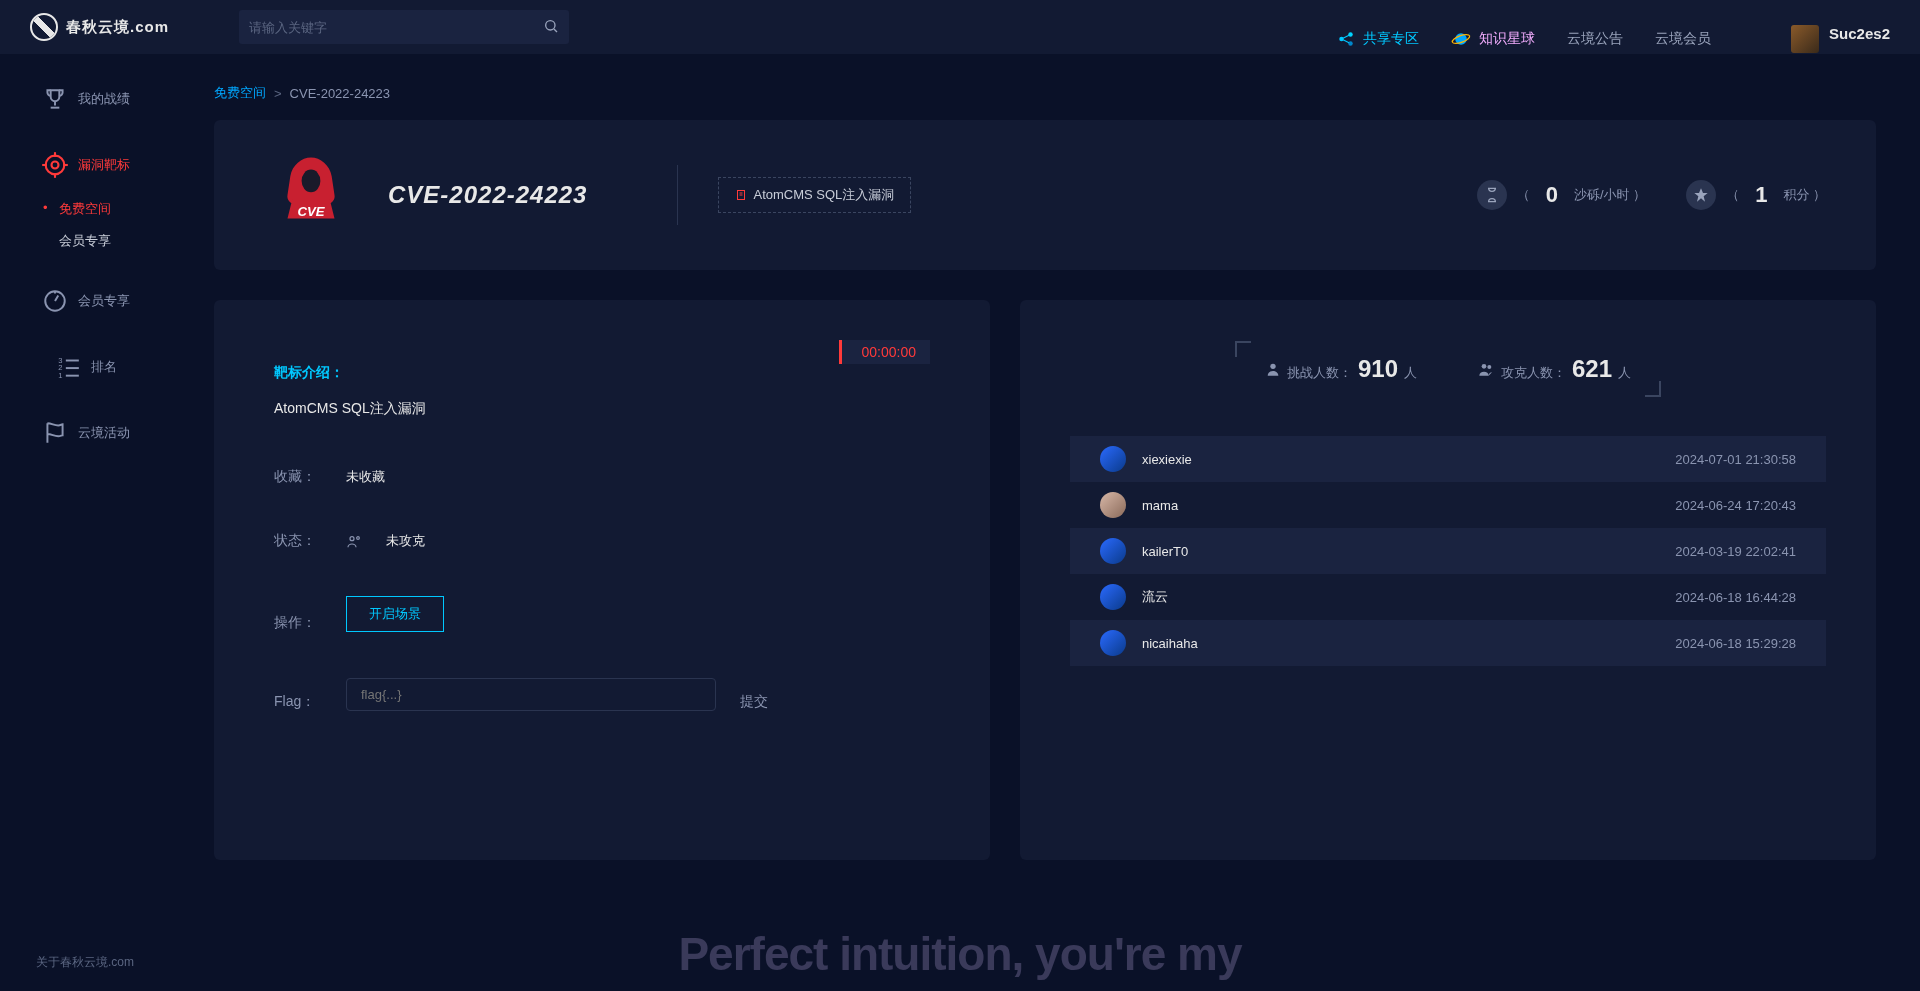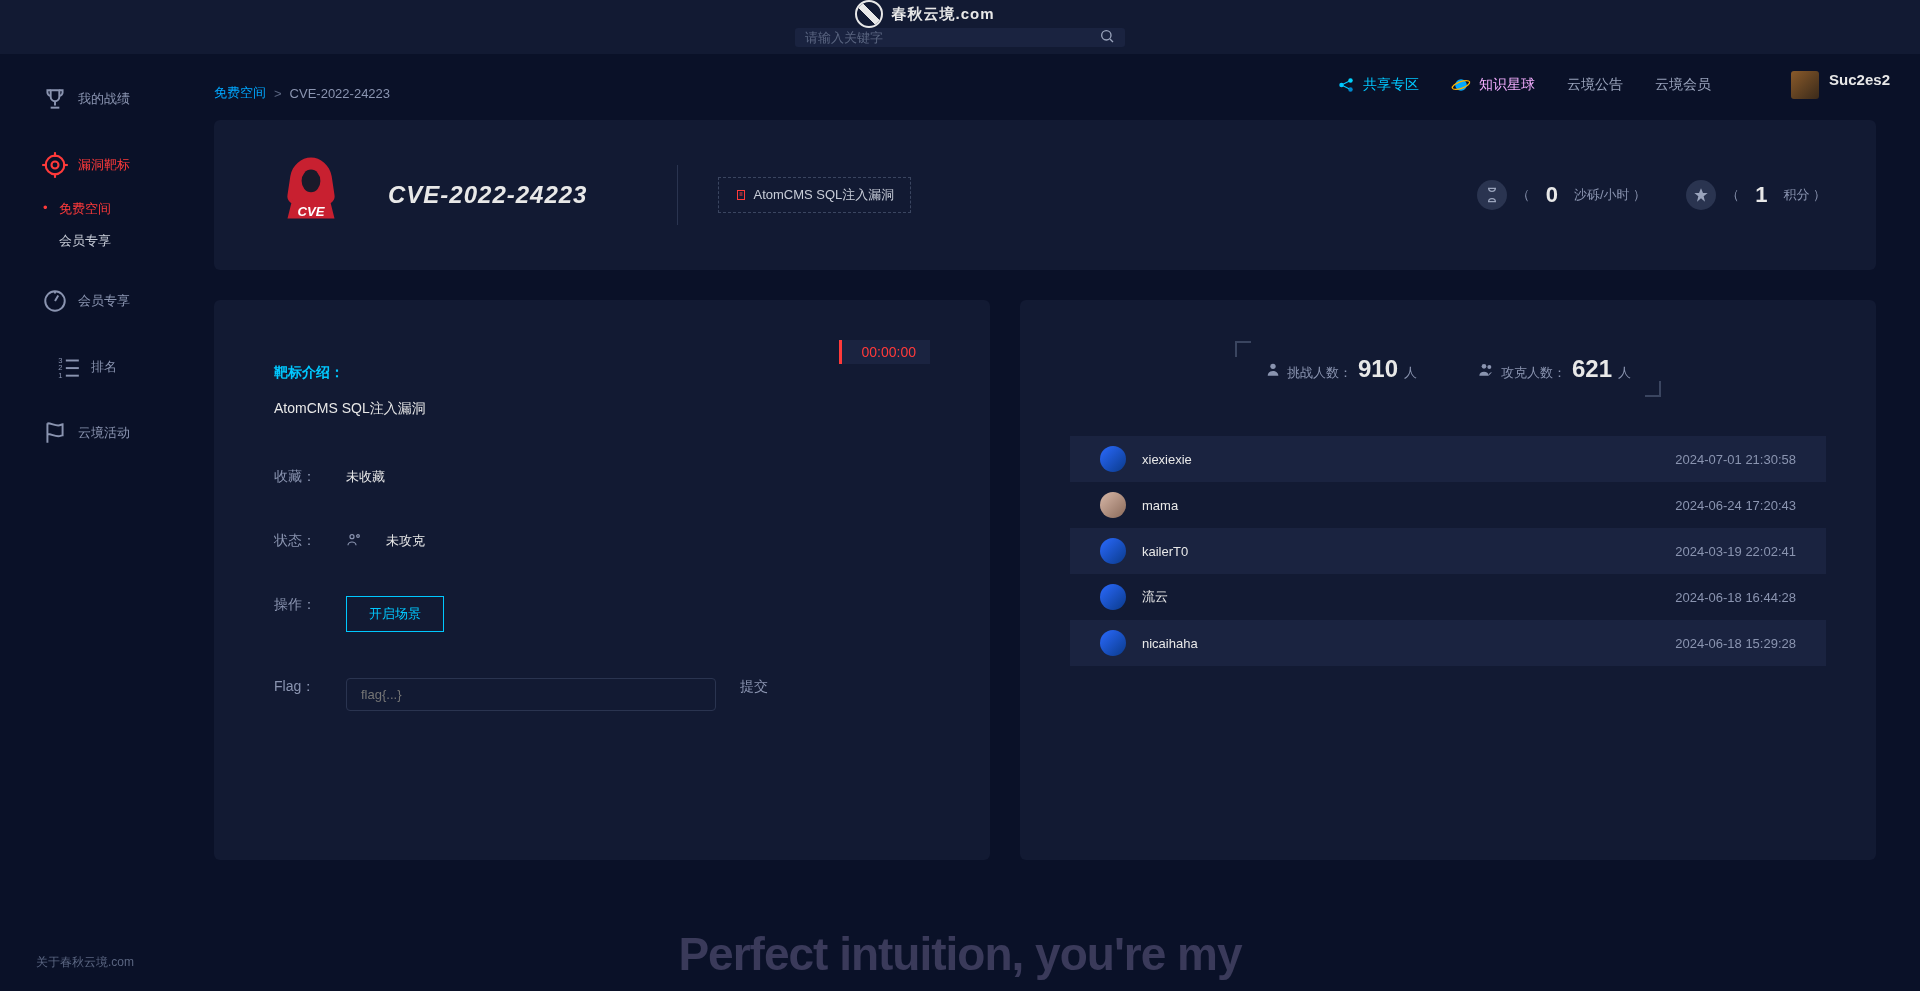--- a/index.html
+++ b/index.html
@@ -11,21 +11,20 @@
   width: 1920px;
   height: 991px;
   overflow: hidden;
 }
 .topbar {
   height: 54px;
   background: #121a33;
   display: flex;
   align-items: center;
   padding: 0 30px;
-  flex-direction: column;
 }
 .logo {
   display: flex;
   align-items: center;
   gap: 8px;
   margin-right: 70px;
 }
 .logo-icon {
   width: 28px;
   height: 28px;
@@ -144,21 +143,21 @@
 .stat-icon { width: 30px; height: 30px; background:#2a3450; border-radius: 50%; display:flex;align-items:center;justify-content:center;color:#9aa4bc;}
 .stat-item .num { color: #e8e8e8; font-size: 22px; font-weight: bold; margin: 0 6px;}
 .columns { display: flex; gap: 30px; }
 .left-card, .right-card { background: #121a33; border-radius: 6px; flex:1; min-height: 560px; }
 .left-card { padding: 40px 60px; flex: 1; max-width: 776px;}
 .right-card { padding: 40px 50px; flex: 1; }
 .timer-row { display: flex; justify-content: flex-end; }
 .timer { border-left: 3px solid #ff3a3a; background: #1a2340; padding: 4px 14px 4px 20px; color: #ff3a3a; font-size: 14px; }
 .intro-label { color: #00c8ff; font-size: 14px; font-weight: bold; margin-bottom: 18px; }
 .intro-text { color: #e8e8e8; font-size: 14px; margin-bottom: 50px;}
-.field-row { display: flex; align-items: flex-start; gap: 24px; margin-bottom: 46px; color:#8a94b0;}
+.field-row { display: flex; align-items: flex-end; gap: 24px; margin-bottom: 46px; color:#8a94b0;}
 .field-label { width: 48px; font-size: 14px; }
 .field-val { color: #e8e8e8; }
 .action-btn { border: 1px solid #00c8ff; background: transparent; color: #00c8ff; padding: 8px 22px; cursor: pointer; font-size: 13px;}
 .flag-input { border: 1px solid #2a3450; background: transparent; color: #00c8ff; padding: 8px 14px; width: 370px; border-radius: 4px; outline: none; font-size: 13px;}
 .submit-btn { background: transparent; border: none; color: #8a94b0; cursor: pointer; font-size: 14px; }
 .counter-box {
   border: 1px solid transparent;
   padding: 14px 30px;
   display: flex;
   justify-content: center;

